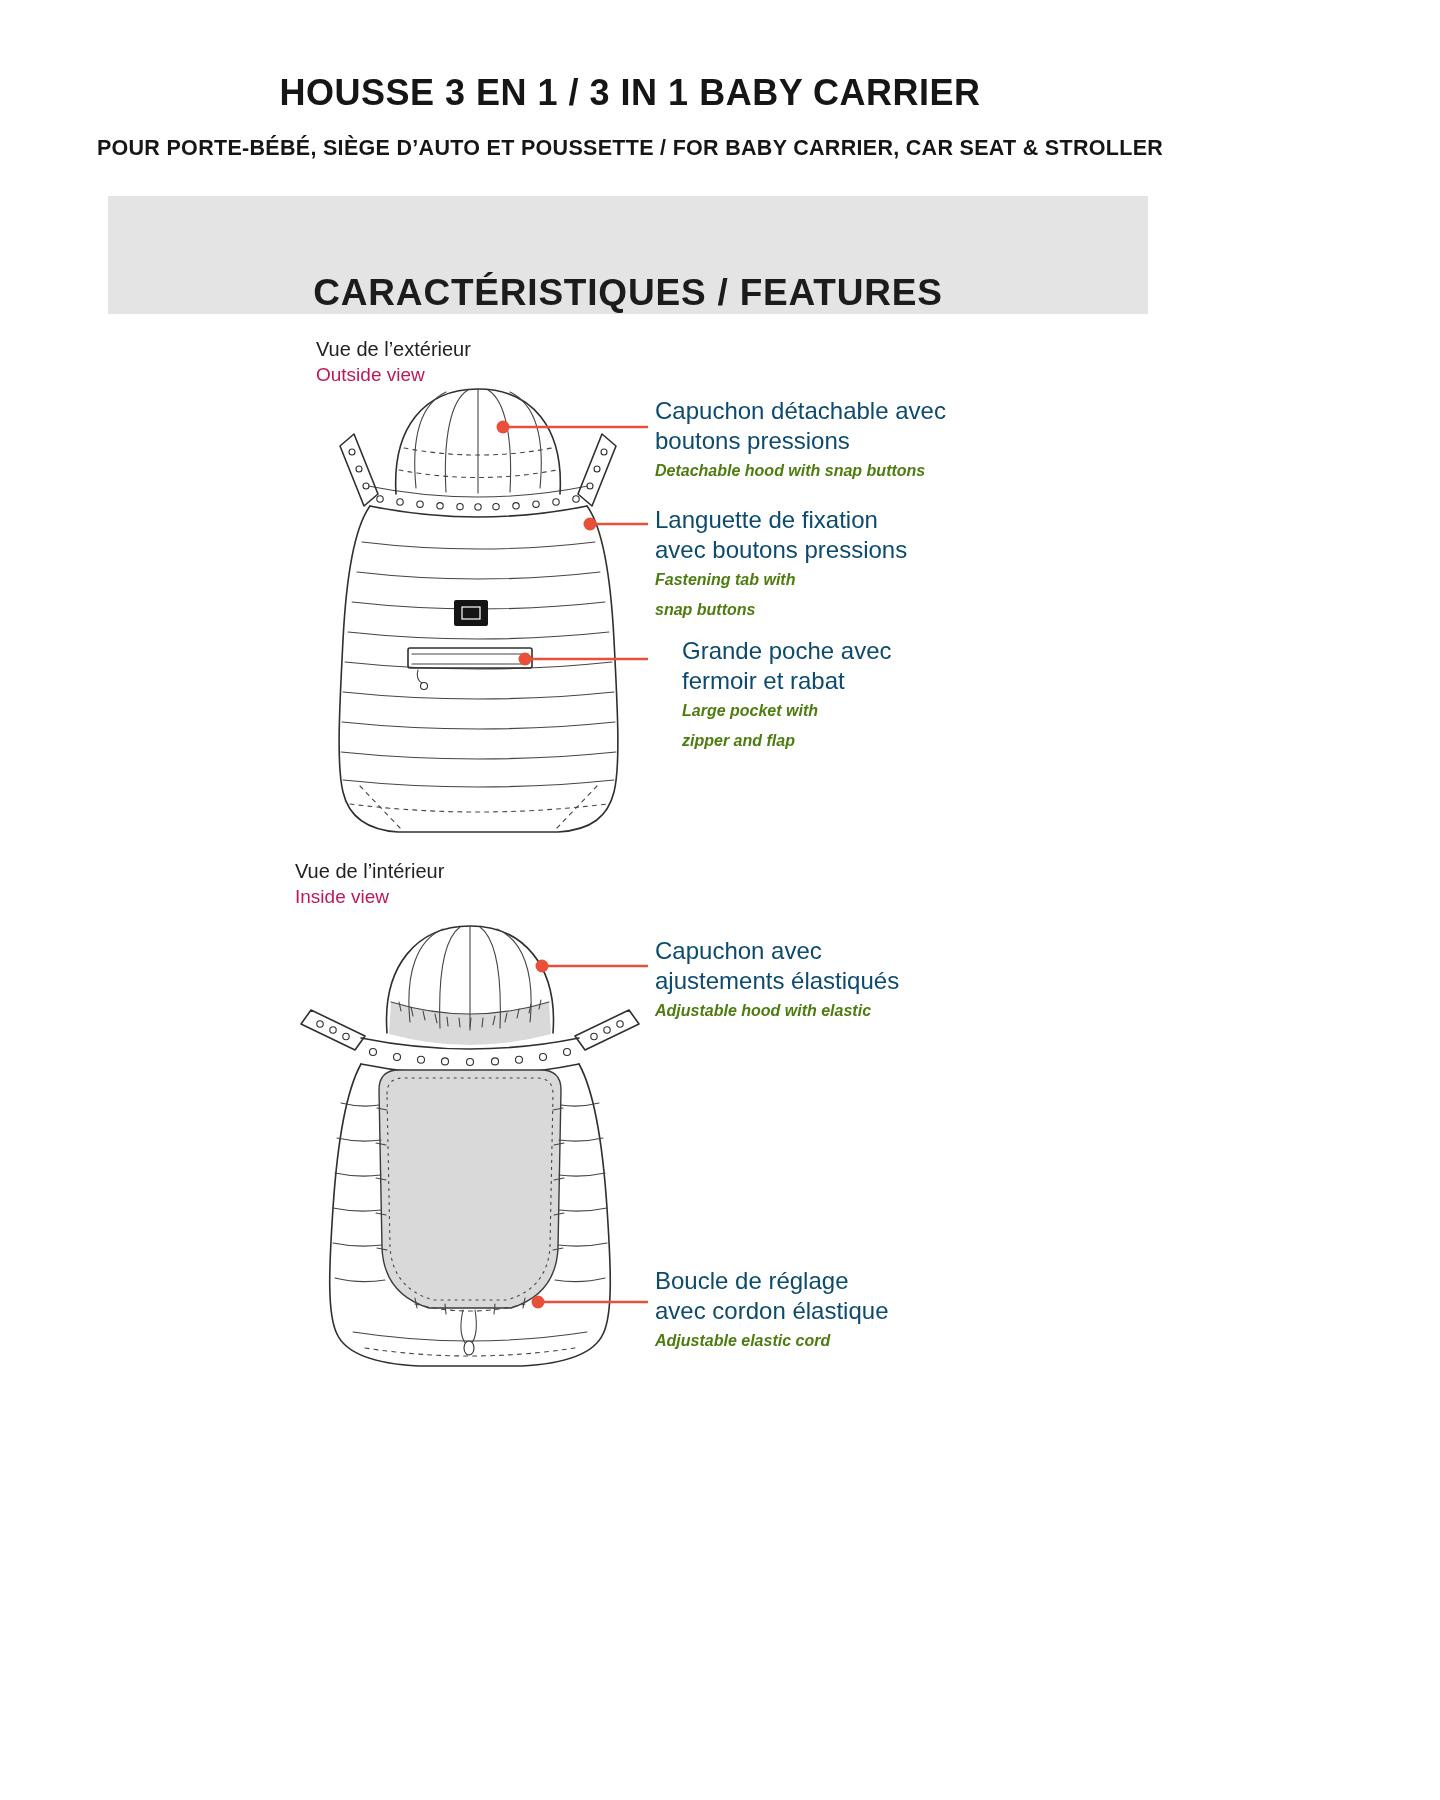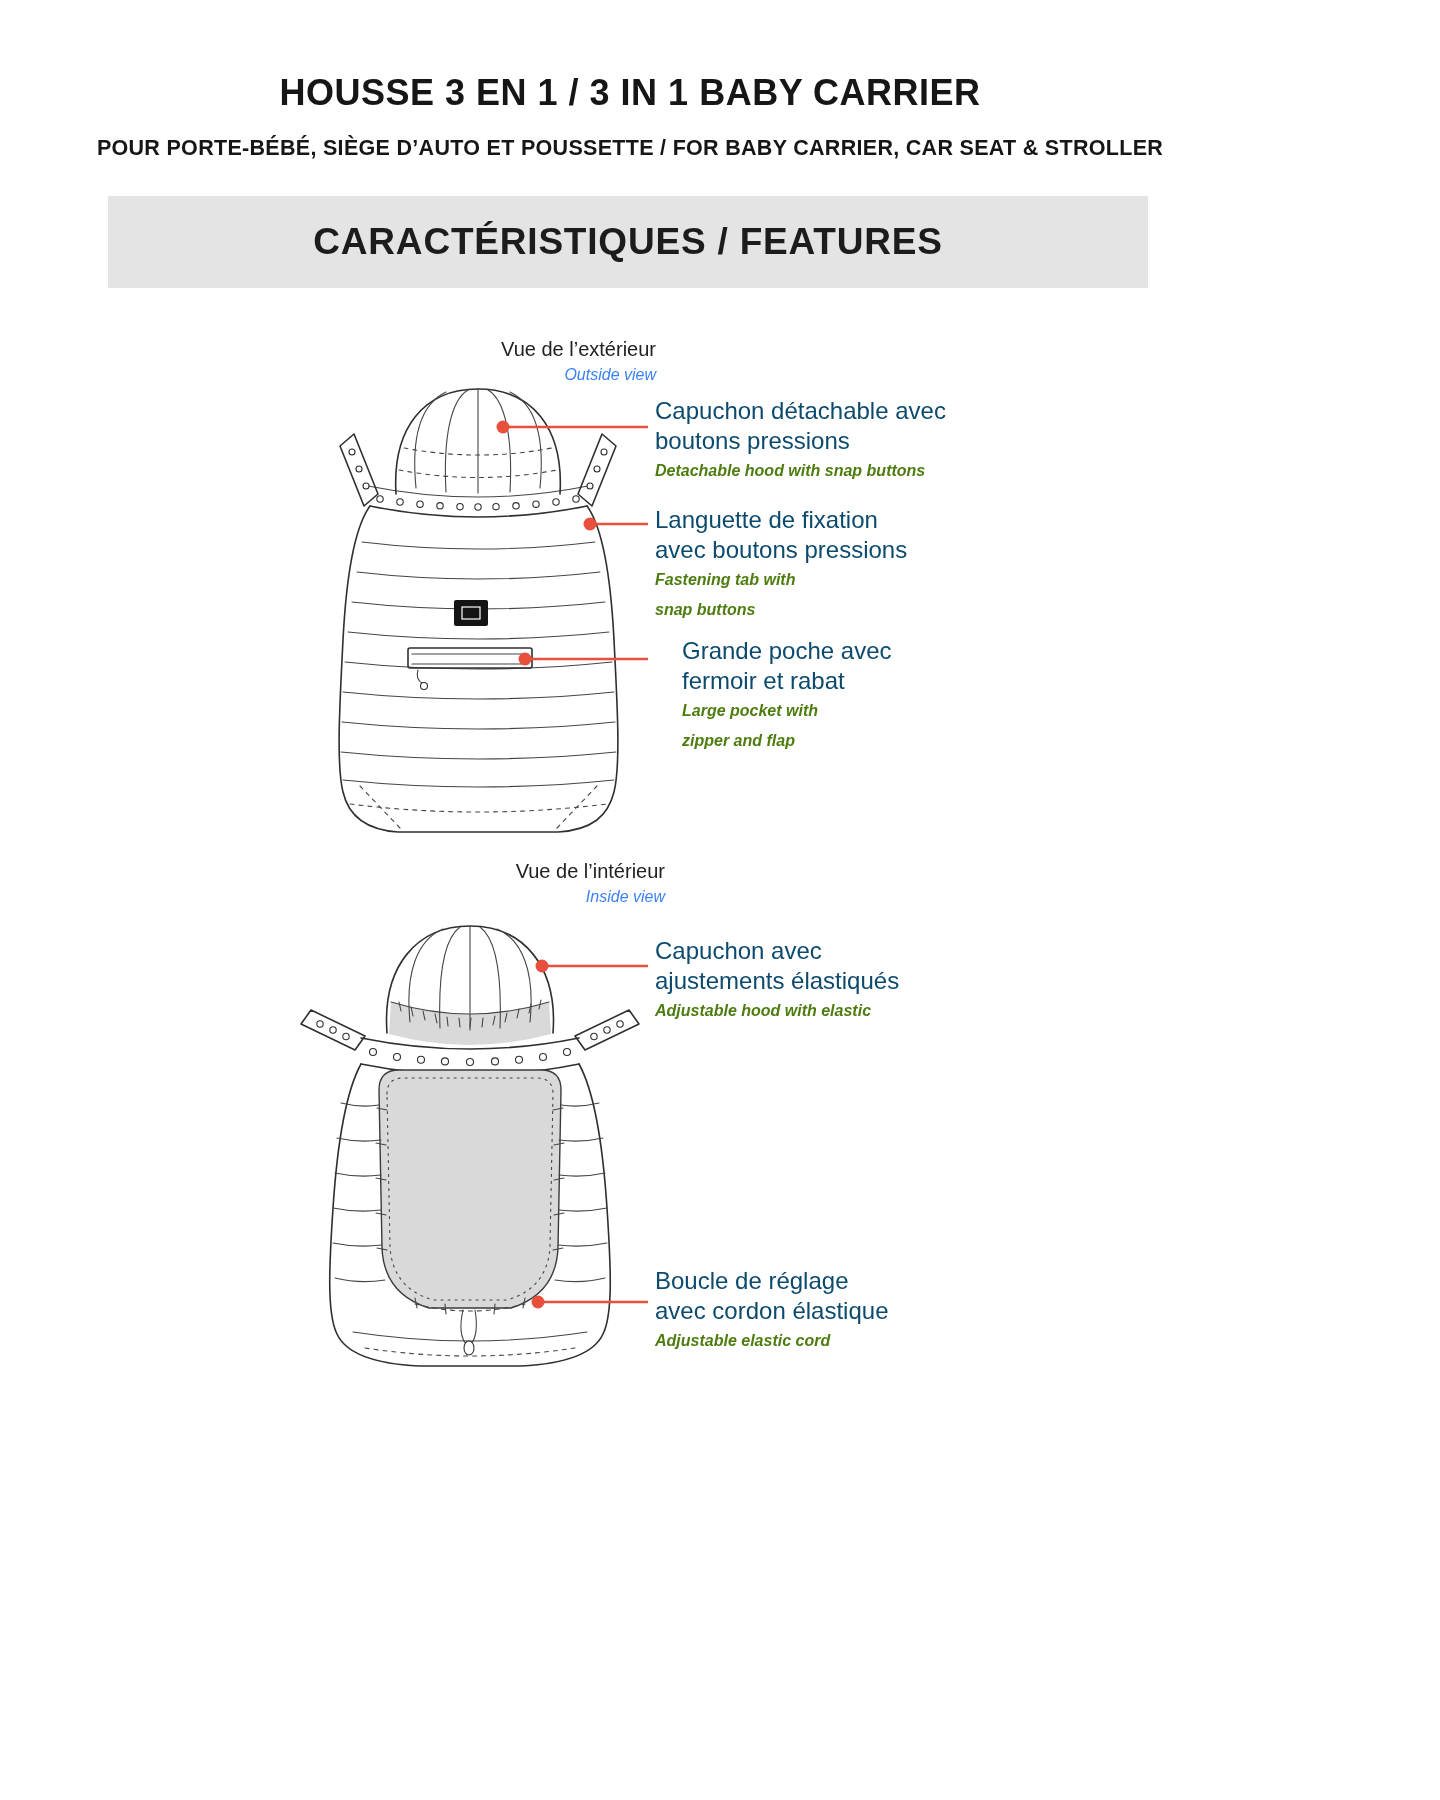--- a/index.html
+++ b/index.html
@@ -12,28 +12,28 @@
 
   .title{
     position:absolute;left:60px;top:72px;width:1140px;margin:0;
     text-align:center;font-size:36px;font-weight:700;letter-spacing:.5px;color:#161616;
   }
   .subtitle{
     position:absolute;left:60px;top:136px;width:1140px;
     text-align:center;font-size:21.5px;font-weight:700;letter-spacing:.3px;color:#161616;
   }
   .banner{
-    position:absolute;left:108px;top:196px;width:1040px;height:92px;
-    background:var(--banner_bg,#e4e4e4);display:flex;align-items:center;justify-content:center;
+    position:absolute;left:108px;top:196px;width:1040px;height:118px;
+    background:var(--banner_bg,#e4e4e4);display:flex;align-items:flex-end;justify-content:center;
   }
   .banner-label{font-size:37px;font-weight:700;letter-spacing:.8px;color:#1c1c1c;}
 
-  .view-label{position:absolute;text-align:right;line-height:26px;}
+  .view-label{position:absolute;text-align:left;line-height:26px;}
   .vl-fr{font-size:20px;font-weight:400;color:#222;}
-  .vl-en{font-size:16px;font-style:italic;color:#3b82f6;}
+  .vl-en{font-size:19px;color:#be185d;}
 
   .callout{position:absolute;line-height:30px;}
   .c-fr{font-size:24px;font-weight:400;color:#0c4a6e;}
   .c-en{font-size:16px;font-style:italic;color:#4d7c0f;font-weight:bold;}
 
   .footer{position:absolute;left:375px;top:1428px;width:340px;text-align:center;line-height:28px;}
   .f-fr{font-size:22px;font-weight:700;letter-spacing:.3px;color:#161616;}
   .f-en{font-size:22px;font-weight:700;font-style:italic;letter-spacing:.3px;color:#161616;}
 
   svg.illus{position:absolute;overflow:visible;}

